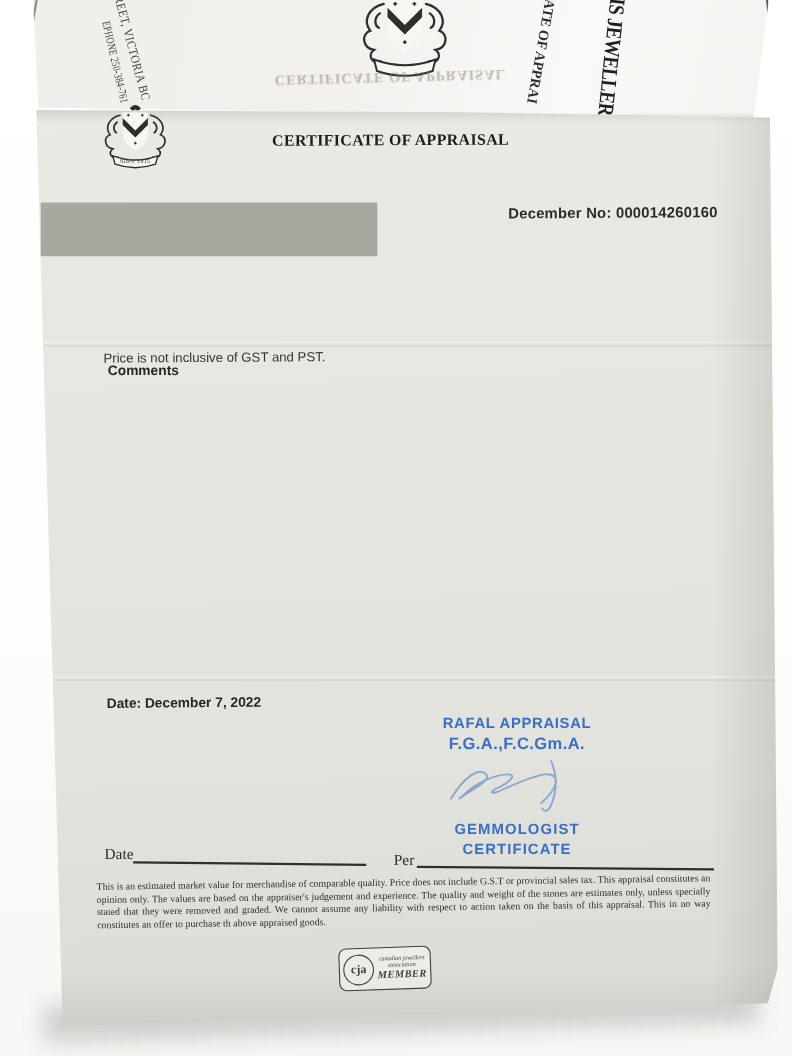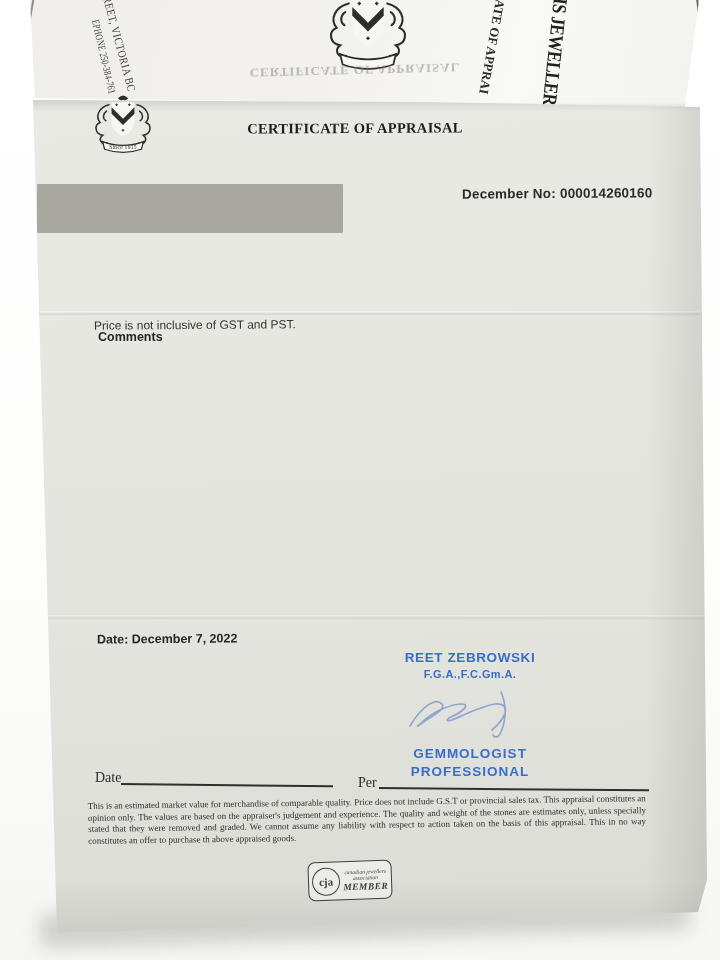--- a/index.html
+++ b/index.html
@@ -72,21 +72,21 @@
     position:absolute;left:37px;top:184px;width:306px;height:49px;
     background:#a9a8a0;border-radius:1px;
   }
   .comments-label{position:absolute;left:98px;top:289px;font-weight:bold;font-size:12.5px;color:#262624;margin-top:41px;}
   .comments-text{position:absolute;left:94px;top:318px;font-size:12px;color:#33332f;transform:rotate(-.4deg);}
 
   .date-line{position:absolute;left:97px;top:632px;font-weight:bold;font-size:12.5px;color:#26262a;transform:rotate(-.5deg);}
 
   .blue{color:#3a6ec5;}
   .appraiser-name{position:absolute;left:385px;top:650px;width:170px;text-align:center;font-weight:bold;font-size:13.5px;letter-spacing:.6px;}
-  .appraiser-cred{position:absolute;left:385px;top:668px;width:170px;text-align:center;font-weight:bold;font-size:11px;letter-spacing:.4px;}
+  .appraiser-cred{position:absolute;left:385px;top:668px;width:170px;text-align:center;font-weight:bold;font-size:15px;letter-spacing:.4px;}
   .signature{position:absolute;left:402px;top:684px;}
   .prof1{position:absolute;left:385px;top:746px;width:170px;text-align:center;font-weight:bold;font-size:13.5px;letter-spacing:1px;}
   .prof2{position:absolute;left:385px;top:764px;width:170px;text-align:center;font-weight:bold;font-size:13.5px;letter-spacing:1px;}
 
   .sign-label{position:absolute;font-family:"Liberation Serif",serif;font-size:14px;color:#2c2c28;}
   .lbl-date{left:95px;top:770px;}
   .lbl-per{left:358px;top:775px;}
   .sign-rule{position:absolute;height:1.6px;background:#2f2f2b;transform-origin:left center;}
   .rule-date{left:121px;top:783px;width:212px;transform:rotate(.6deg);}
   .rule-per{left:379px;top:787px;width:270px;transform:rotate(.5deg);}
@@ -185,32 +185,32 @@
       <span>000014260160</span>
     </div>
 
     <div class="redaction"></div>
 
     <div class="comments-label">Comments</div>
     <div class="comments-text">Price is not inclusive of GST and PST.</div>
 
     <div class="date-line">Date: December 7, 2022</div>
 
-    <div class="appraiser-name blue">REET ZEBROWSKI</div>
+    <div class="appraiser-name blue">RAFAL APPRAISAL</div>
     <div class="appraiser-cred blue">F.G.A.,F.C.Gm.A.</div>
 
     <svg class="signature" width="130" height="62" viewBox="0 0 130 62">
       <path d="M8,42 C20,22 34,13 40,20 C44,25 32,31 23,37 C16,42 13,44 18,40
                C30,28 48,20 60,20 C68,20 62,27 51,32 C44,35 43,38 50,36
                C64,30 80,22 93,20 C101,19 105,23 103,29 C101,35 96,41 90,46
                M99,8 C104,19 105,34 99,48 C97,53 93,55 91,51" fill="none" stroke="#8ea6cf" stroke-width="1.7" stroke-linecap="round"></path>
     </svg>
 
     <div class="prof1 blue">GEMMOLOGIST</div>
-    <div class="prof2 blue">PROFESSIONAL</div>
+    <div class="prof2 blue">CERTIFICATE</div>
 
     <div class="sign-label lbl-date">Date</div>
     <div class="sign-rule rule-date"></div>
     <div class="sign-label lbl-per">Per</div>
     <div class="sign-rule rule-per"></div>
 
     <div class="disclaimer">This is an estimated market value for merchandise of comparable quality. Price does not include G.S.T or provincial sales tax. This appraisal constitutes an opinion only. The values are based on the appraiser's judgement and experience. The quality and weight of the stones are estimates only, unless specially stated that they were removed and graded. We cannot assume any liability with respect to action taken on the basis of this appraisal. This in no way constitutes an offer to purchase th above appraised goods.</div>
 
     <div class="member-box">
       <div class="member-circle">cja</div>

